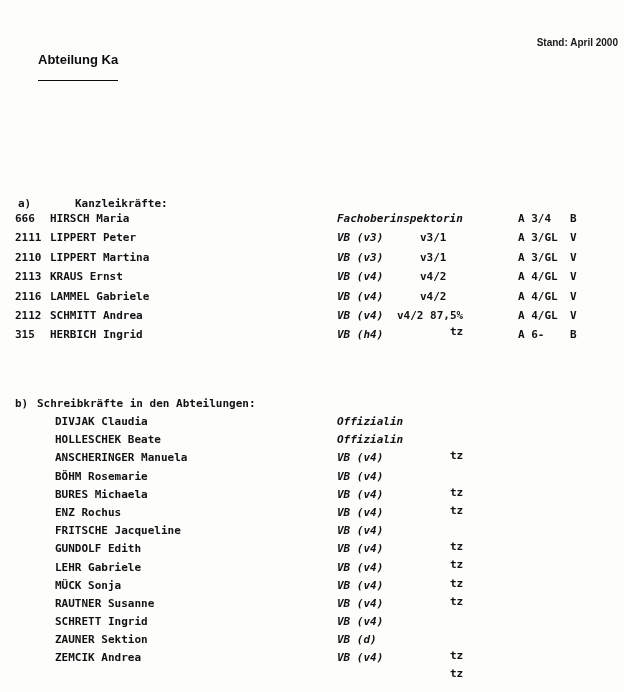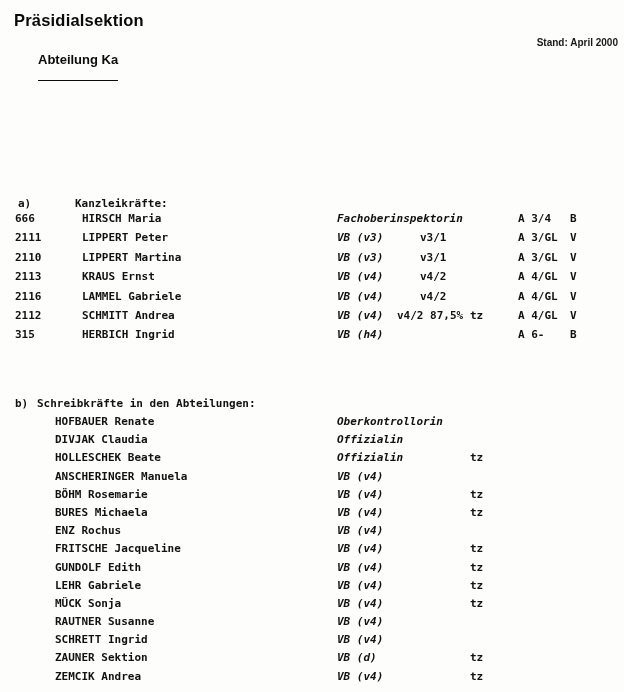--- a/index.html
+++ b/index.html
@@ -54,36 +54,35 @@
   .rows-b { position: absolute; left: 0; top: 415px; width: 624px; }
   .row { position: relative; height: 19.4px; }
   .rows-b .row { height: 18.2px; }
   .c {
     position: absolute; top: 0;
     font-size: 11px; font-weight: bold; line-height: 13px;
     white-space: pre;
   }
   
   .c-num    { left: 15px;  }
-  .c-name   { left: 50px; margin-left: 32px;  }
+  .c-name   { left: 50px;  }
   .c-pos    { left: 337px; font-style: italic; }
   .c-grade  { left: 420px; }
   .c-grade.wide { left: 397px; }
-  .c-tz     { left: 470px; }
+  .c-tz     { left: 450px; margin-top: 16px; }
   .c-pay    { left: 518px; }
   .c-code   { left: 570px; }
   
   .c-name-b { left: 55px;  }
 </style>
 </head>
 <body>
 
 <div class="page">
 
-  <div class="doc-title">Präsidialsektion</div>
   <div class="stand-date">Stand: April 2000</div>
   <div class="dept-heading">Abteilung Ka</div>
 
   <div class="sec-header sec-a-header">
     <span class="sec-label-a">a)</span>
     <span class="sec-title-a">Kanzleikräfte:</span>
   </div>
 
   <div class="rows-a">
     <div class="row">
@@ -151,25 +150,20 @@
     </div>
   </div>
 
   <div class="sec-header sec-b-header">
     <span class="sec-label-b">b)</span>
     <span class="sec-title-b">Schreibkräfte in den Abteilungen:</span>
   </div>
 
   <div class="rows-b">
     <div class="row">
-      <span class="c c-name-b">HOFBAUER Renate</span>
-      <span class="c c-pos">Oberkontrollorin</span>
-      <span class="c c-tz"></span>
-    </div>
-    <div class="row">
       <span class="c c-name-b">DIVJAK Claudia</span>
       <span class="c c-pos">Offizialin</span>
       <span class="c c-tz"></span>
     </div>
     <div class="row">
       <span class="c c-name-b">HOLLESCHEK Beate</span>
       <span class="c c-pos">Offizialin</span>
       <span class="c c-tz">tz</span>
     </div>
     <div class="row">

